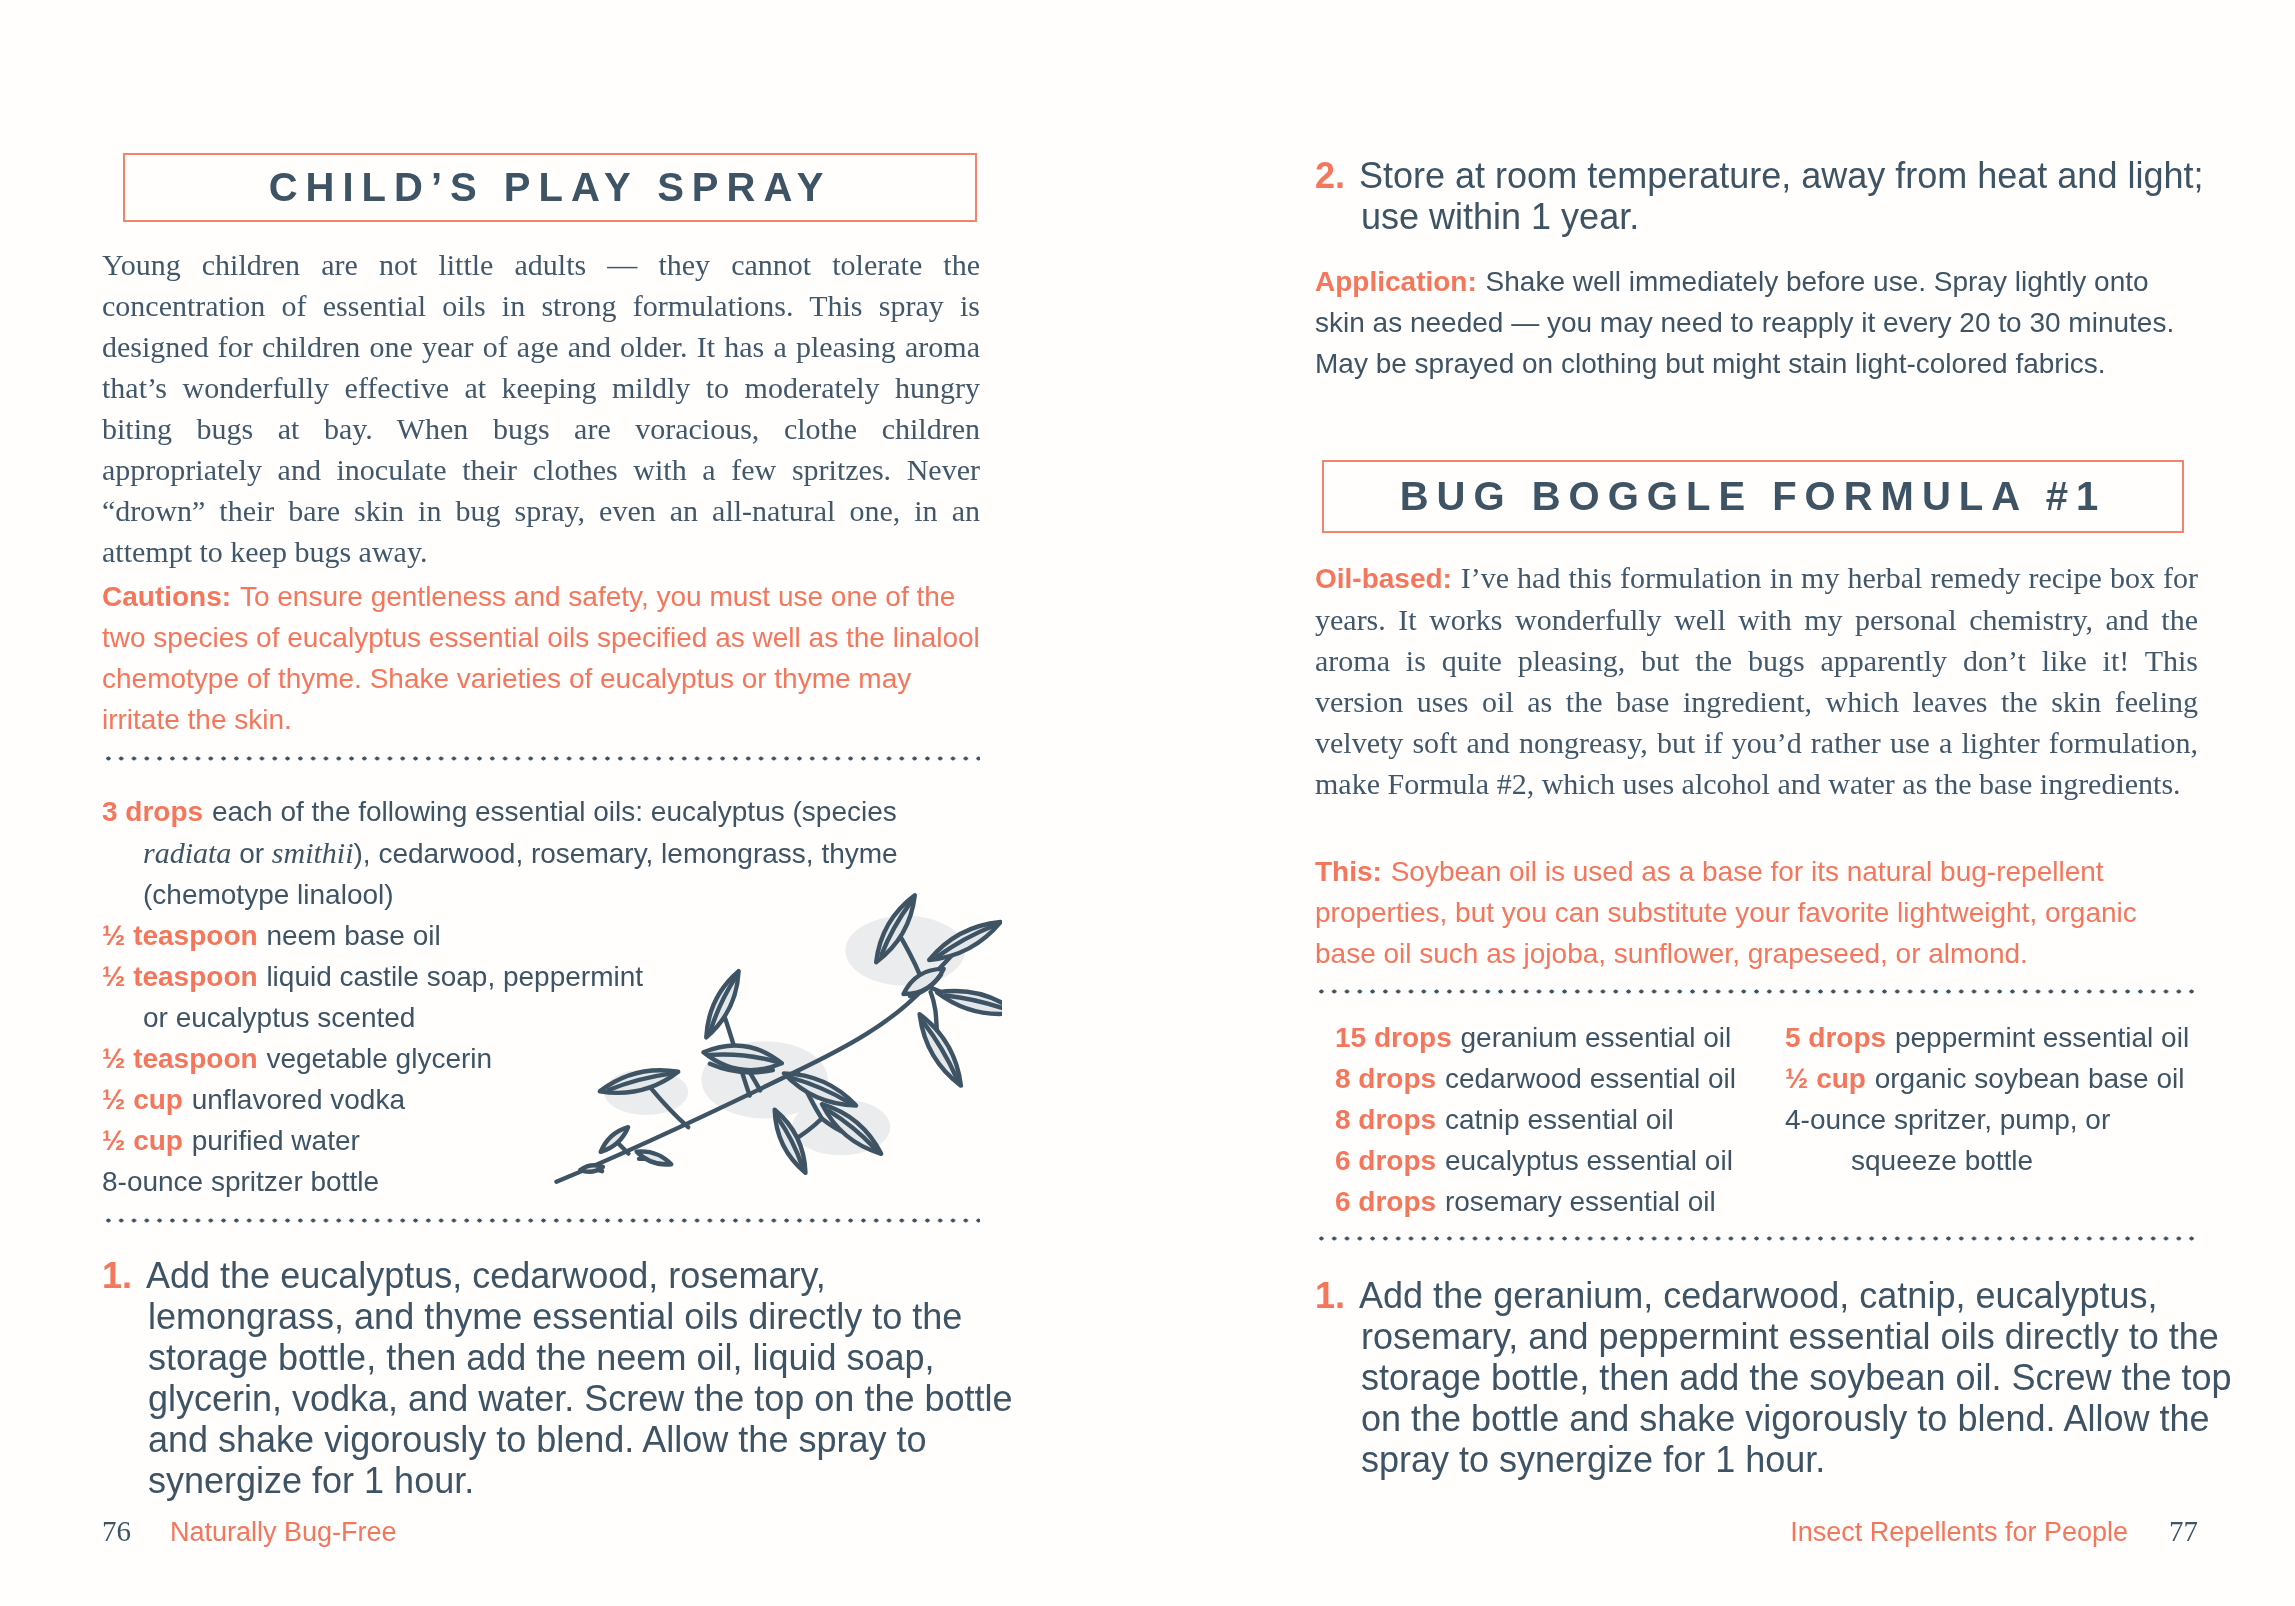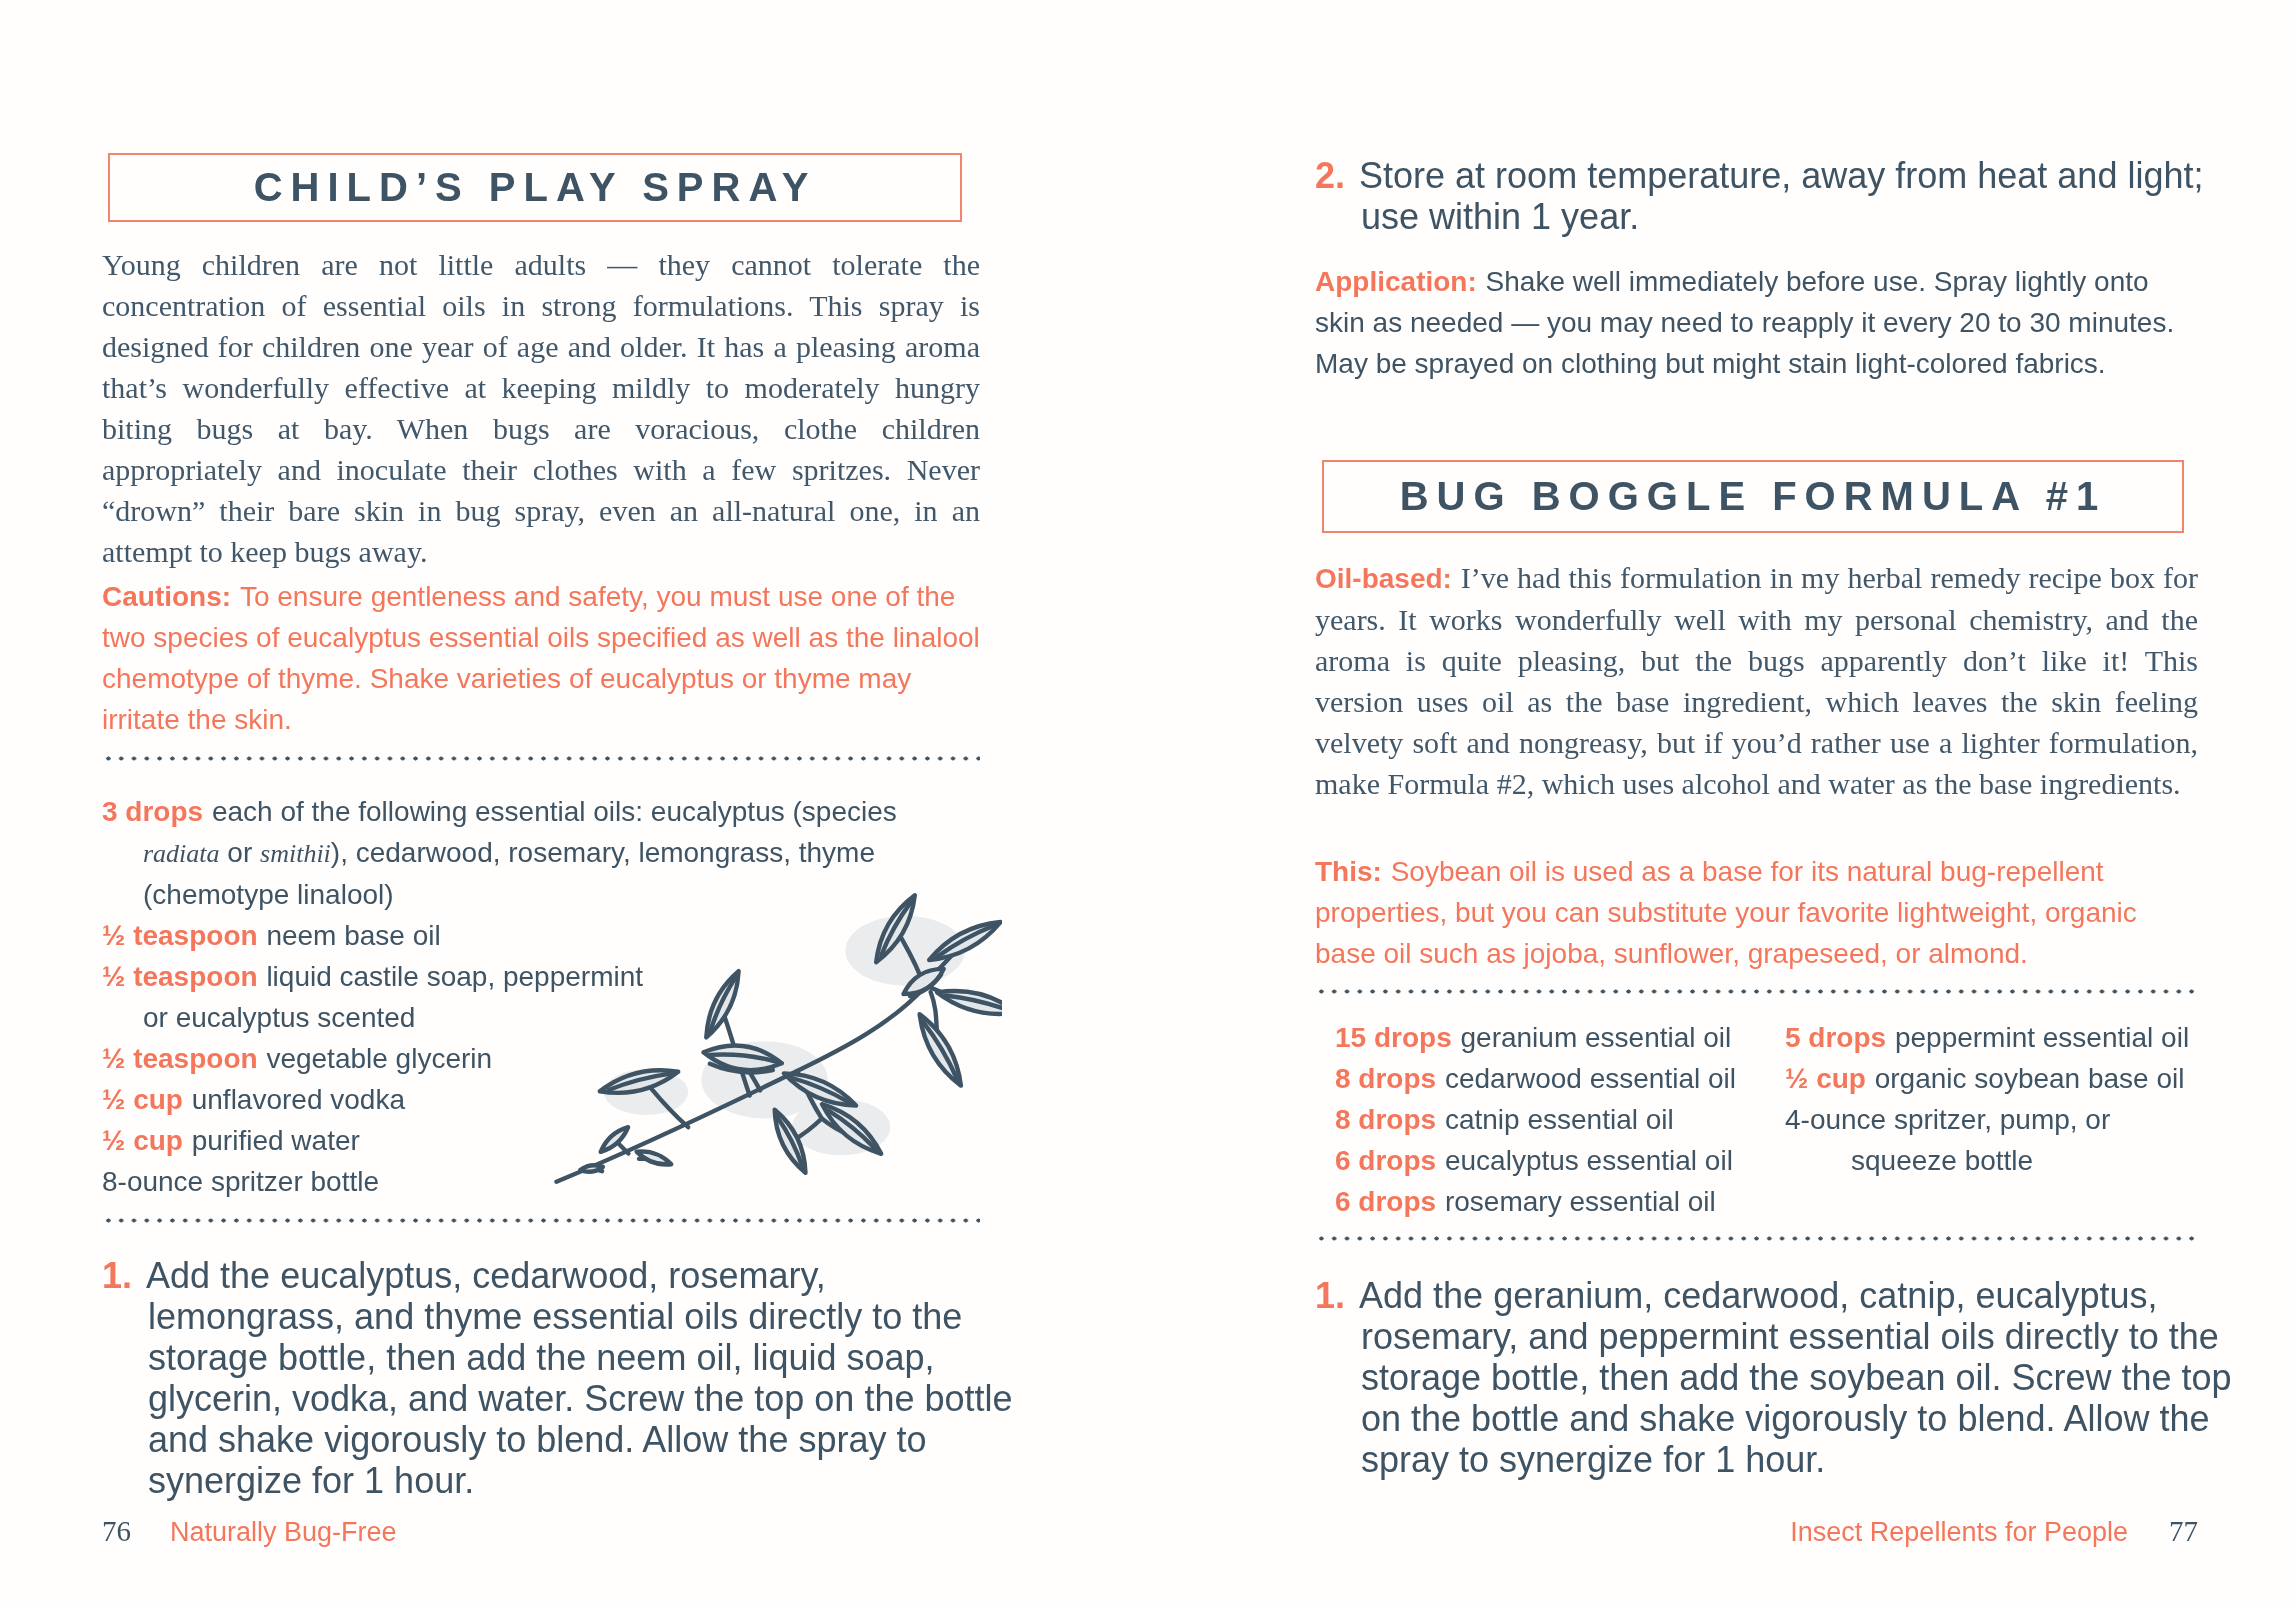--- a/index.html
+++ b/index.html
@@ -13,21 +13,21 @@
   
   .serif{font-family:"Liberation Serif",serif;font-size:30px;line-height:41px;text-align:justify;color:#41576A;}
   .sans{font-size:28px;line-height:41px;color:#3E5363;}
   .accent-text{color:#F4765B;}
   .lbl{color:#F4765B;font-weight:700;font-family:"Liberation Sans",sans-serif;font-size:28px;margin-right:8.8px;}
 
   
   .titlebox{border:2.6px solid #F2836C;display:flex;align-items:center;justify-content:center;background:#fffefd;}
   .titlebox h1{margin:0;font-size:40px;font-weight:800;letter-spacing:8px;color:#3E5363;
                font-family:"Liberation Sans",sans-serif;white-space:nowrap;}
-  #lp-titlebox{top:153px;left:6px;width:850px;height:65px;}
+  #lp-titlebox{top:153px;left:21px;width:850px;height:65px;}
   #rp-titlebox{top:460px;left:7px;width:858px;height:69px;}
 
   
   .dotted{height:5.3px;background-image:radial-gradient(circle,#3E5363 1.9px,transparent 2.4px);
           background-size:12.8px 5.3px;background-position:0 50%;background-repeat:repeat-x;}
   #lp-dot1{top:756px;} #lp-dot2{top:1218px;}
   #rp-dot1{top:989px;} #rp-dot2{top:1236px;}
 
   
   #lp-intro{top:244px;}
@@ -43,21 +43,21 @@
   #rp-note{top:851px;}
   #rp-ings{top:1017px;display:flex;margin-left:20px;}
   #rp-step1{top:1275px;}
   #rp-footer{top:1515px;display:flex;justify-content:flex-end;align-items:baseline;gap:41px;}
 
   
   .ing{font-size:28px;line-height:41px;color:#3E5363;}
   .hang{padding-left:41px;text-indent:-41px;}
   .hang75{padding-left:66px;text-indent:-66px;}
   .amt{color:#F4765B;font-weight:700;margin-right:8.8px;}
-  .ing i{font-family:"Liberation Serif",serif;font-style:italic;font-size:26px;}
+  .ing i{font-family:"Liberation Serif",serif;font-style:italic;font-size:30px;}
   .ingrow{position:relative;}
   .ingcol{width:565px;}
   #sprig{position:absolute;left:434px;top:85px;width:466px;height:325px;}
   .rp-col1{width:450px;}
   .rp-col2{width:433px;}
 
   
   .step{padding-left:46px;text-indent:-46px;font-size:36px;line-height:41px;color:#3E5363;}
   .num{color:#F4765B;font-weight:700;margin-right:14px;}
 

